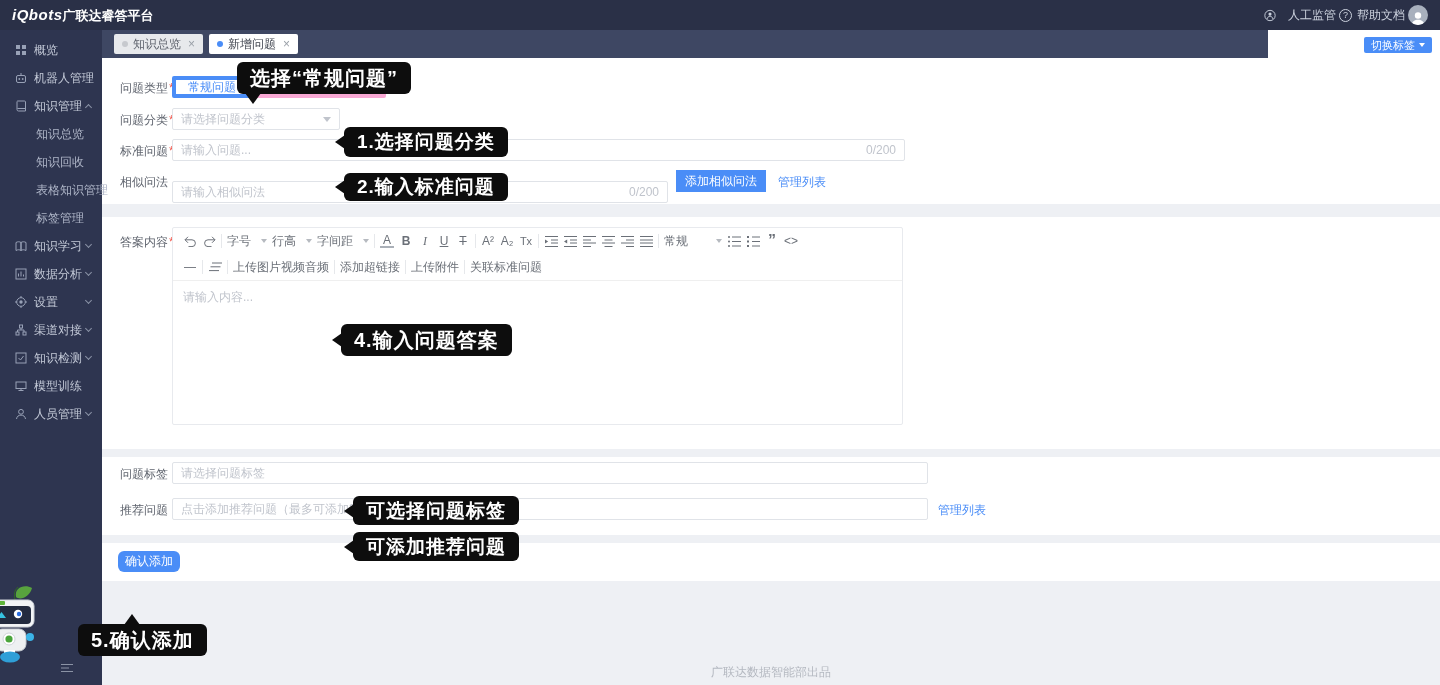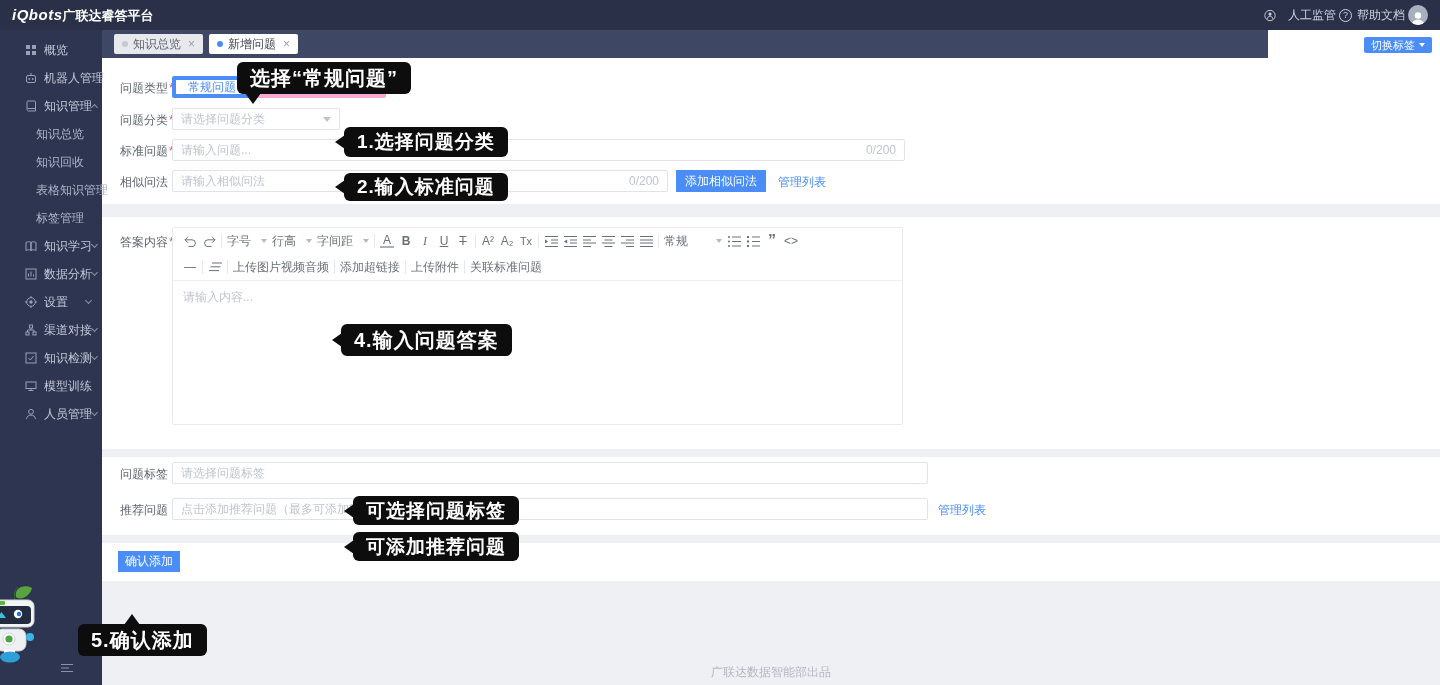--- a/index.html
+++ b/index.html
@@ -15,21 +15,21 @@
   .appbar-right { display:flex; align-items:center; gap:3px; }
   .appbar-item { display:flex; align-items:center; gap:5px; color:#ccd2de; font-size:12px; cursor:pointer; }
   .qcircle { width:13px; height:13px; border:1px solid #ccd2de; border-radius:50%; font-size:9px;
              display:inline-flex; align-items:center; justify-content:center; color:#ccd2de; }
   .avatar { width:20px; height:20px; border-radius:50%; background:#a8b0bd; display:inline-flex;
             align-items:flex-end; justify-content:center; overflow:hidden; cursor:pointer; }
 
   
   .sidebar { position:absolute; left:0; top:30px; width:102px; height:655px; background:var(--sidebar-bg,#2e3550); z-index:10; }
   .sidenav { padding-top:6px; }
-  .side-item { height:28px; display:flex; align-items:center; padding-left:25px; cursor:pointer; }
+  .side-item { height:28px; display:flex; align-items:center; padding-left:15px; cursor:pointer; }
   .side-item .slabel { color:#c3c9d7; font-size:12px; white-space:nowrap; }
   .side-sub { height:28px; display:flex; align-items:center; padding-left:36px; cursor:pointer; }
   .side-sub .slabel { color:#aeb5c7; font-size:12px; white-space:nowrap; }
   .sicon { width:12px; height:12px; margin-right:7px; display:inline-flex; flex:none; }
   .chev { width:5px; height:5px; border-right:1px solid #8a92a6; border-bottom:1px solid #8a92a6;
           margin-left:auto; margin-right:11px; flex:none; }
   .chev.down { transform:rotate(45deg); margin-top:-3px; }
   .chev.up { transform:rotate(-135deg); margin-top:3px; }
   .collapse-ic { position:absolute; left:60px; bottom:8px; cursor:pointer; }
 
@@ -336,21 +336,21 @@
 
       <span class="flabel" style="top:85px">
         <span>标准问题</span><span class="star">*</span>
       </span>
       <div class="ipt" style="left:70px;top:81px;width:733px">
         <span class="ph">请输入问题...</span>
         <span class="counter">0/200</span>
       </div>
 
       <span class="flabel" style="top:116px">相似问法</span>
-      <div class="ipt" style="left:70px;top:112px;width:496px">
+      <div class="ipt" style="left:70px;top:123px;width:496px">
         <span class="ph">请输入相似问法</span>
         <span class="counter">0/200</span>
       </div>
       <button class="blue-btn" style="left:574px;top:112px;width:90px;height:22px">添加相似问法</button>
       <span class="blue-link" style="left:676px;top:116px">管理列表</span>
     </section>
 
     <section class="card card2">
       <span class="flabel" style="top:17px">
         <span>答案内容</span><span class="star">*</span>
@@ -484,21 +484,21 @@
         <span>推荐问题</span>
         <span class="qcircle" style="border-color:#b0b3b8;color:#9aa0a8;display:inline-flex;vertical-align:-2px;margin-left:4px">?</span>
       </span>
       <div class="ipt" style="left:70px;top:41px;width:756px">
         <span class="ph">点击添加推荐问题（最多可添加3个）</span>
       </div>
       <span class="blue-link" style="left:836px;top:45px">管理列表</span>
     </section>
 
     <section class="card card4">
-      <button class="blue-btn" style="left:16px;top:8px;height:21px;padding:0 7px;border-radius:0">确认添加</button>
+      <button class="blue-btn" style="left:16px;top:8px;height:21px;padding:0 7px;border-radius:6px">确认添加</button>
     </section>
 
     <div class="footer-credit">广联达数据智能部出品</div>
   </main>
 
   <div class="callout big" style="left:237px;top:22px">选择“常规问题”<span class="arr arr-down"></span></div>
   <div class="callout" style="left:344px;top:87px;height:30px">1.选择问题分类<span class="arr arr-left"></span></div>
   <div class="callout" style="left:344px;top:133px;height:28px">2.输入标准问题<span class="arr arr-left"></span></div>
   <div class="callout big" style="left:341px;top:284px">4.输入问题答案<span class="arr arr-left"></span></div>
   <div class="callout" style="left:353px;top:456px">可选择问题标签<span class="arr arr-left"></span></div>

